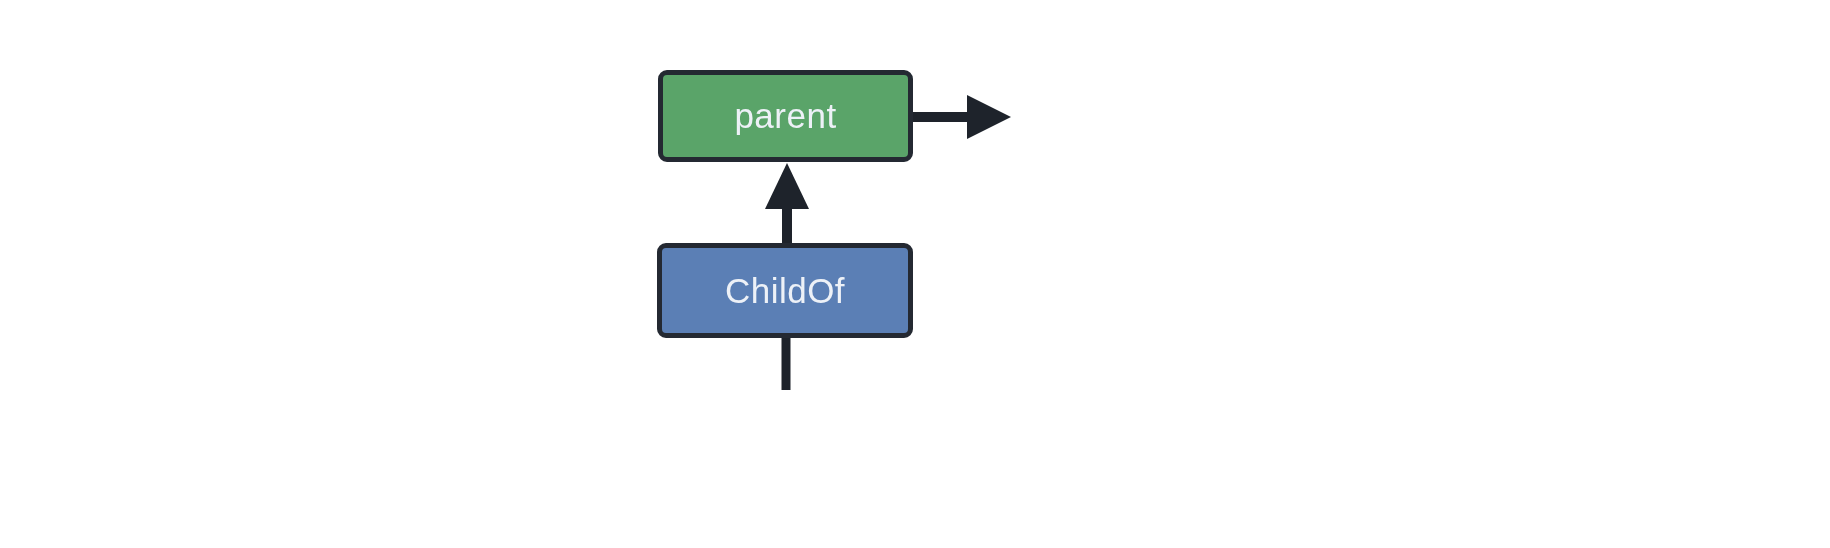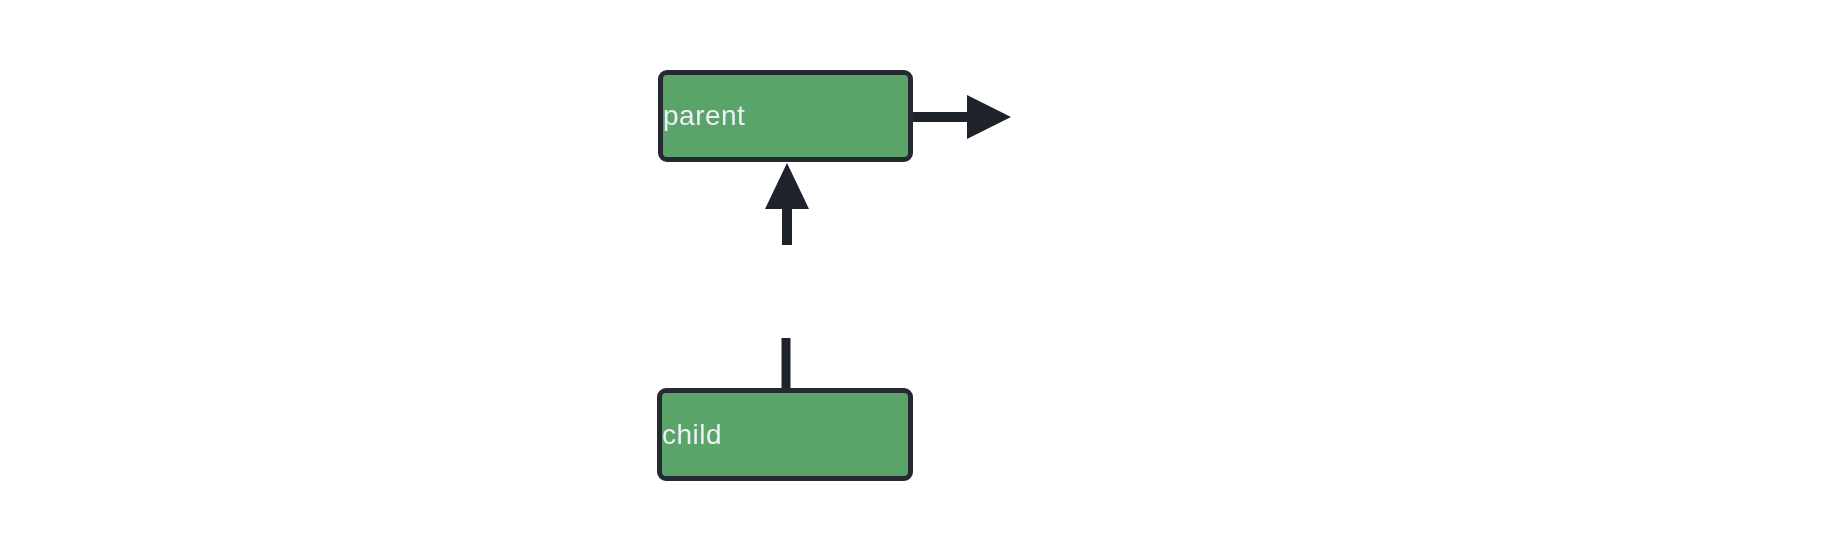--- a/index.html
+++ b/index.html
@@ -29,21 +29,22 @@
   .connectors polygon {
     fill: var(--connector, #1e232b);
   }
   .node {
     position: absolute;
     box-sizing: border-box;
     border: 5px solid var(--border, #242932);
     border-radius: 9px;
     display: flex;
     align-items: center;
-    font-size: 28px;
+    justify-content: center;
+    font-size: 35px;
     color: var(--text, #edf1f7);
     letter-spacing: 0.5px;
   }
   .node.entity { background: var(--entity-fill, #5aa469); }
   .node.component { background: var(--component-fill, #5b7fb5); }
 
   .node-parent   { left: 658px; top: 70px;  width: 255px; height: 92px; }
   .node-position { left: 1012px; top: 70px; width: 262px; height: 94px; }
   .node-childof  { left: 657px; top: 243px; width: 256px; height: 95px; }
   .node-child    { left: 657px; top: 388px; width: 256px; height: 93px; }
@@ -68,18 +69,18 @@
     <g>
       <line x1="786" y1="338" x2="786" y2="390" stroke-width="9"></line>
     </g>
   </svg>
 
   <div class="node entity node-parent">
     <span class="node-label">parent</span>
   </div>
 
 
+  <div class="node component node-childof">
+    <span class="node-label">ChildOf</span>
+  </div>
 
-  <div class="node entity node-child">
-    <span class="node-label">child</span>
-  </div>
 
 </div>
 
 </body></html>

